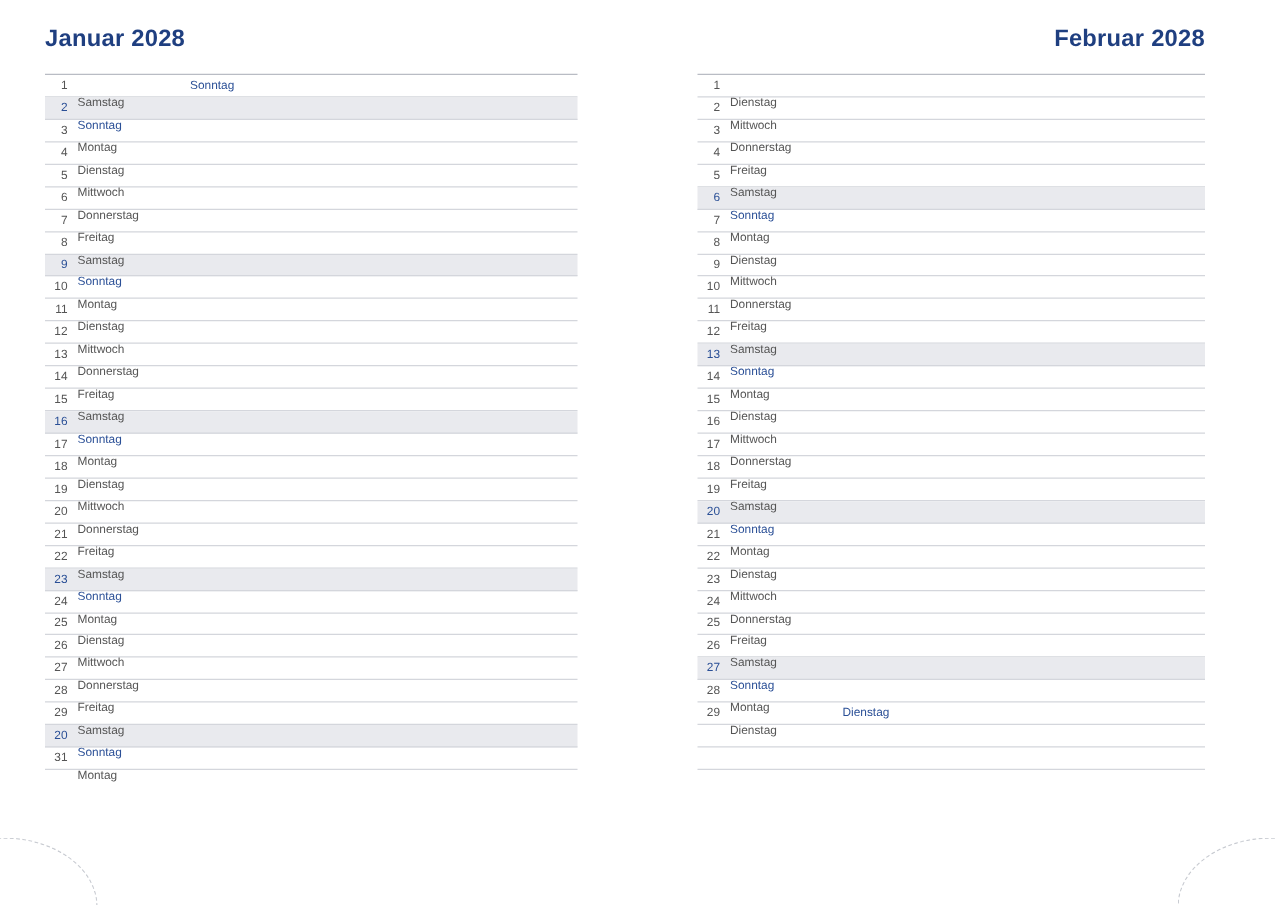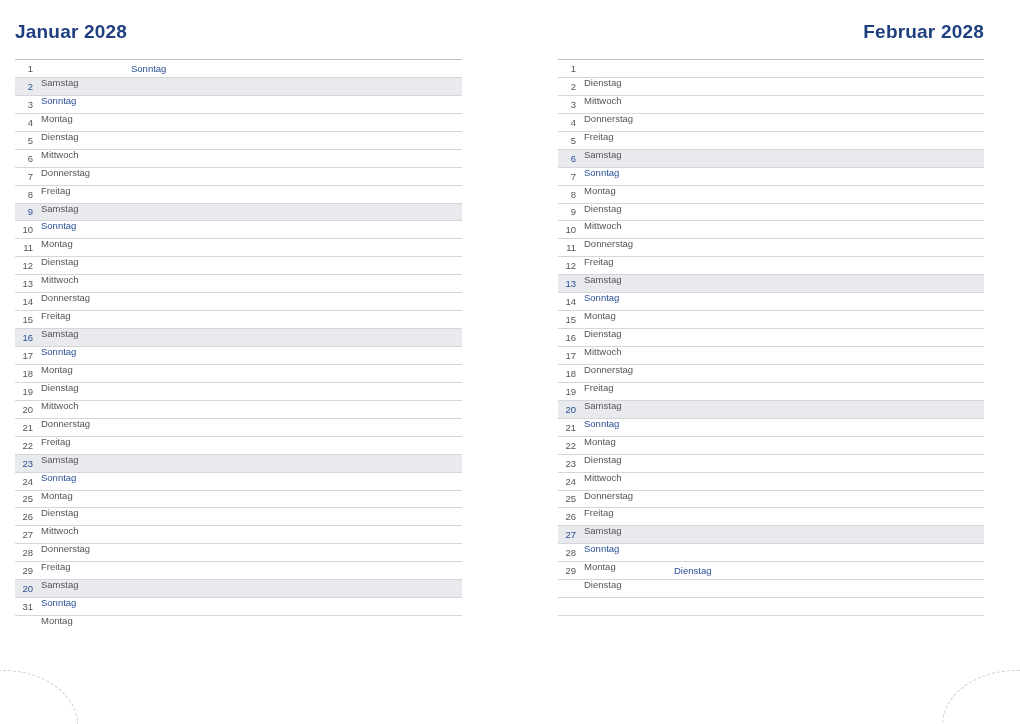--- a/index.html
+++ b/index.html
@@ -28,24 +28,24 @@
     width: 1020px;
     height: 724px;
     box-sizing: border-box;
   }
   .month-col {
     width: 510px;
     box-sizing: border-box;
     position: relative;
   }
   .month-col.left {
-    padding: 18px 48px 0 15px;
+    padding: 18px 48px 0 36px;
   }
   .month-col.right {
-    padding: 18px 36px 0 48px;
+    padding: 18px 56px 0 48px;
   }
   .month-title {
     font-size: 19px;
     color: #1f3f80;
     font-weight: bold;
     letter-spacing: 0.2px;
     margin: 0 0 13px 0;
     line-height: 28px;
     height: 28px;
   }

